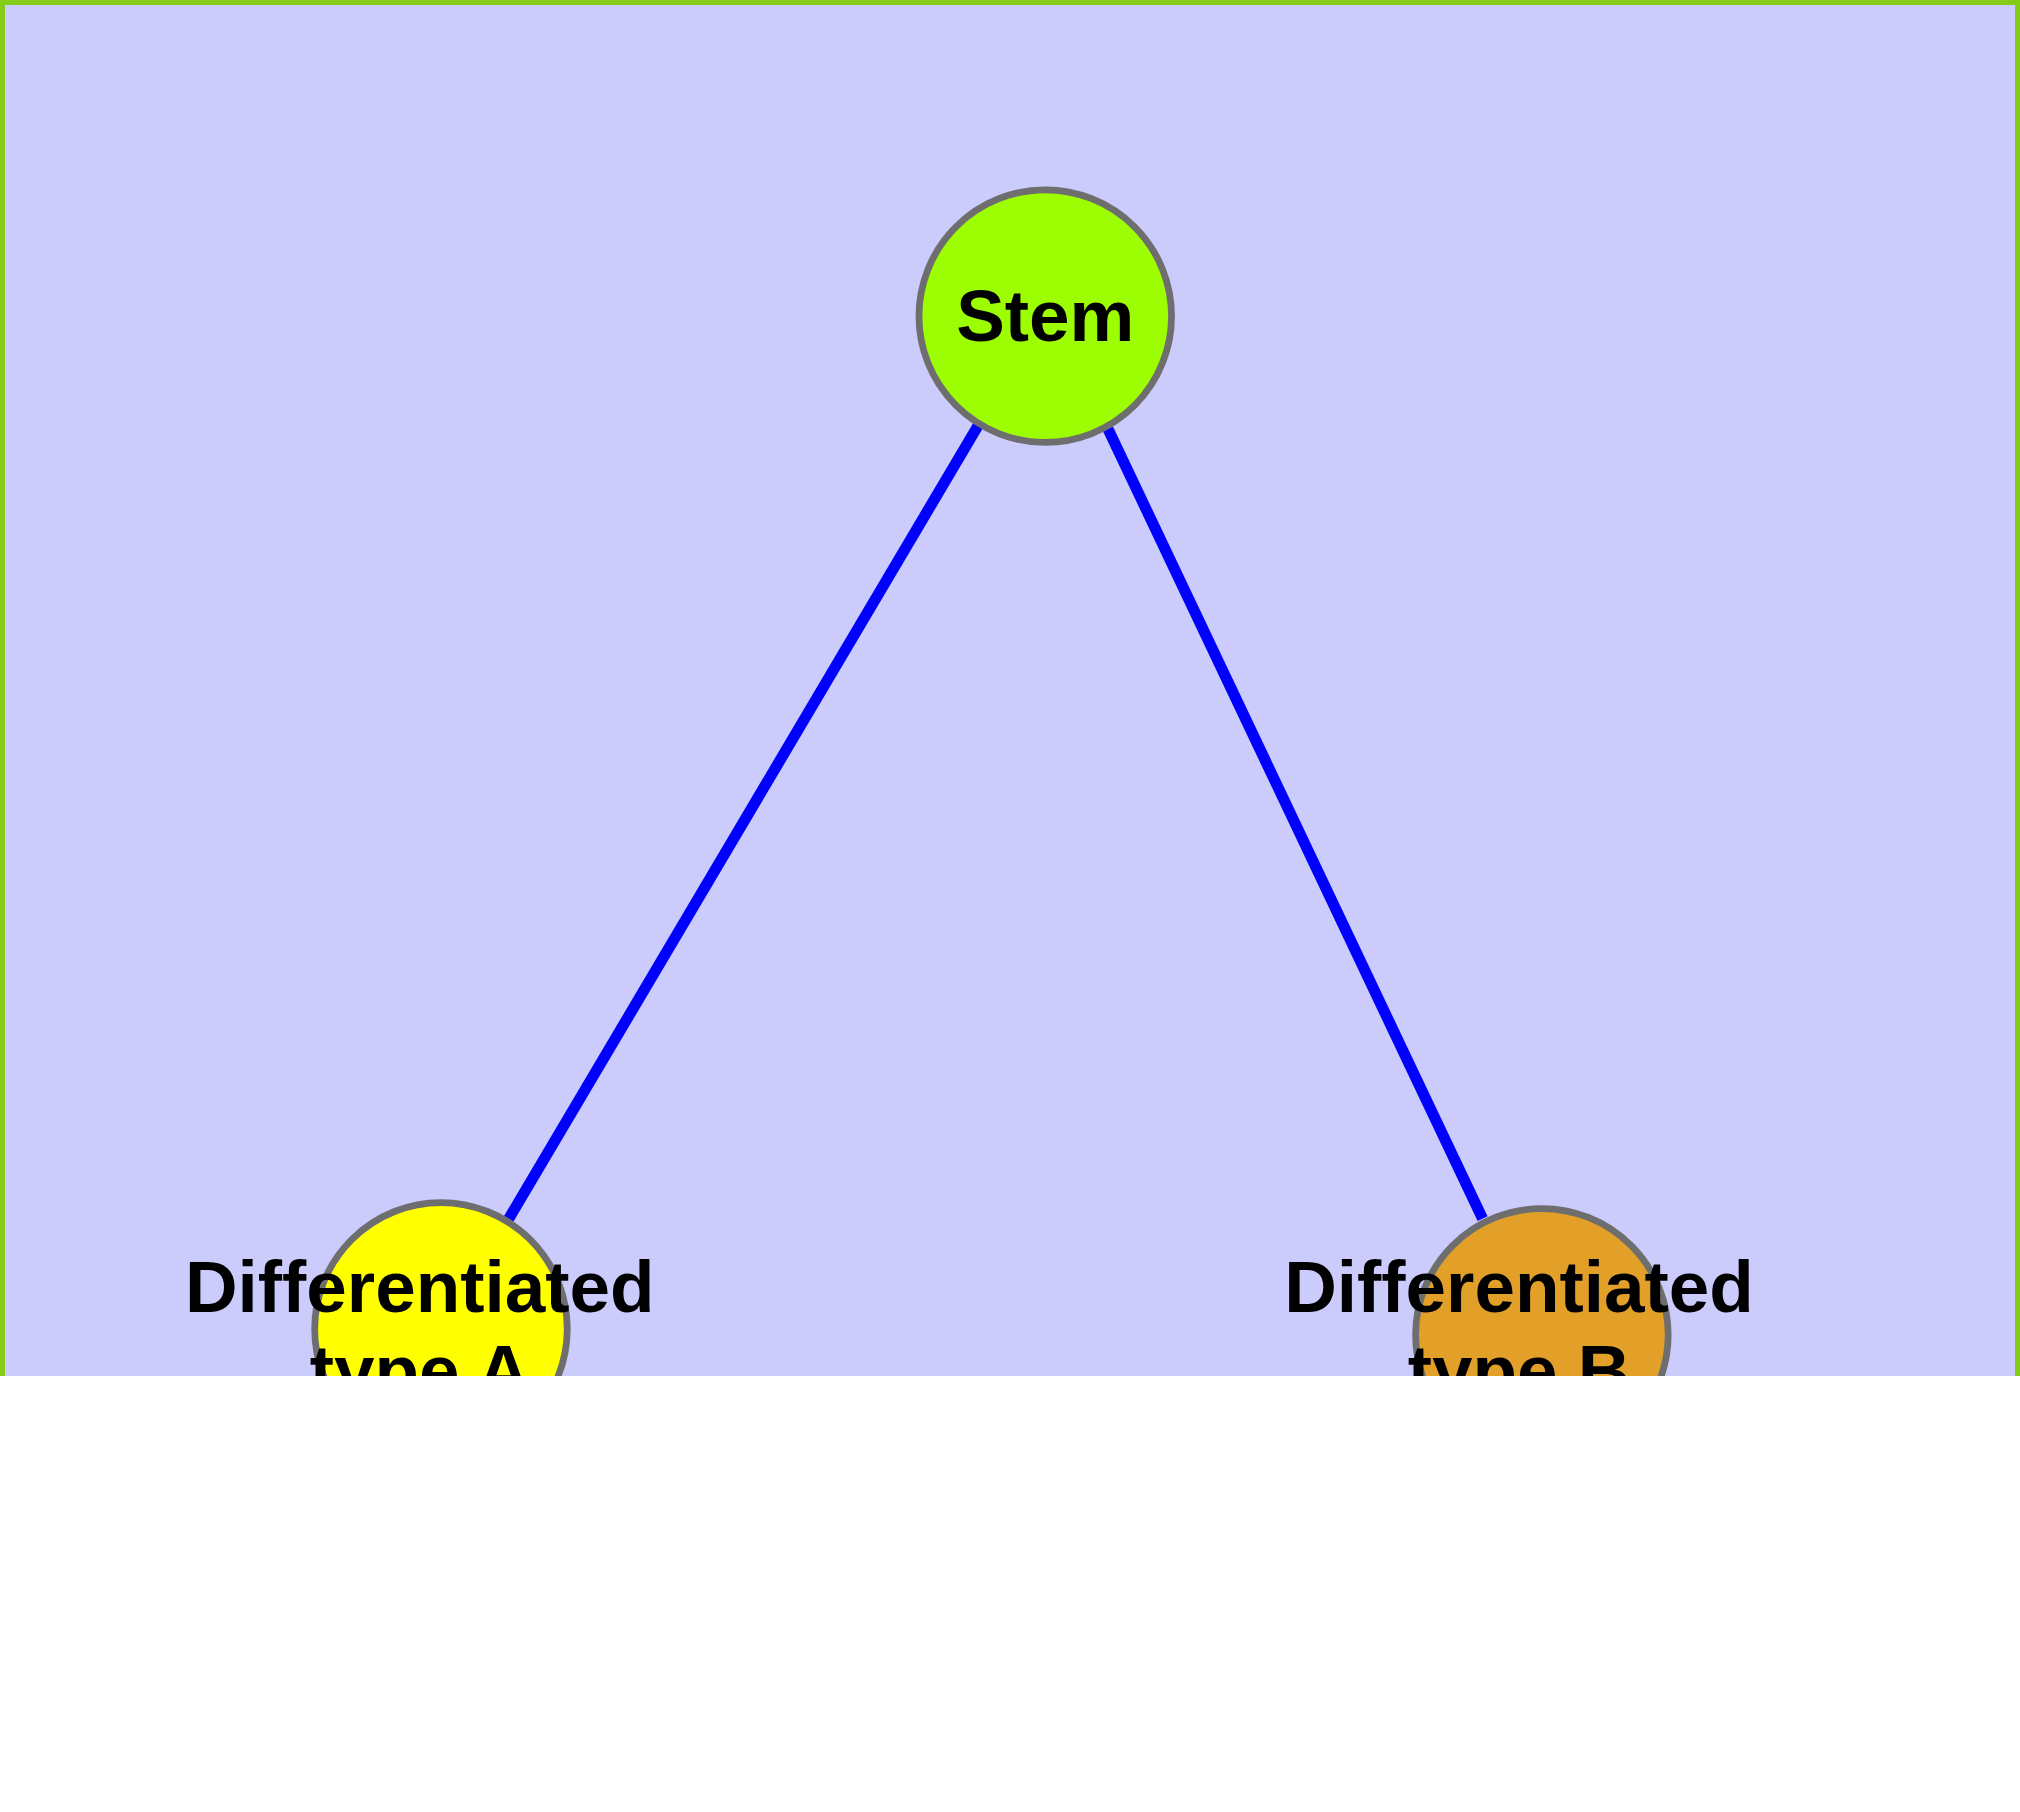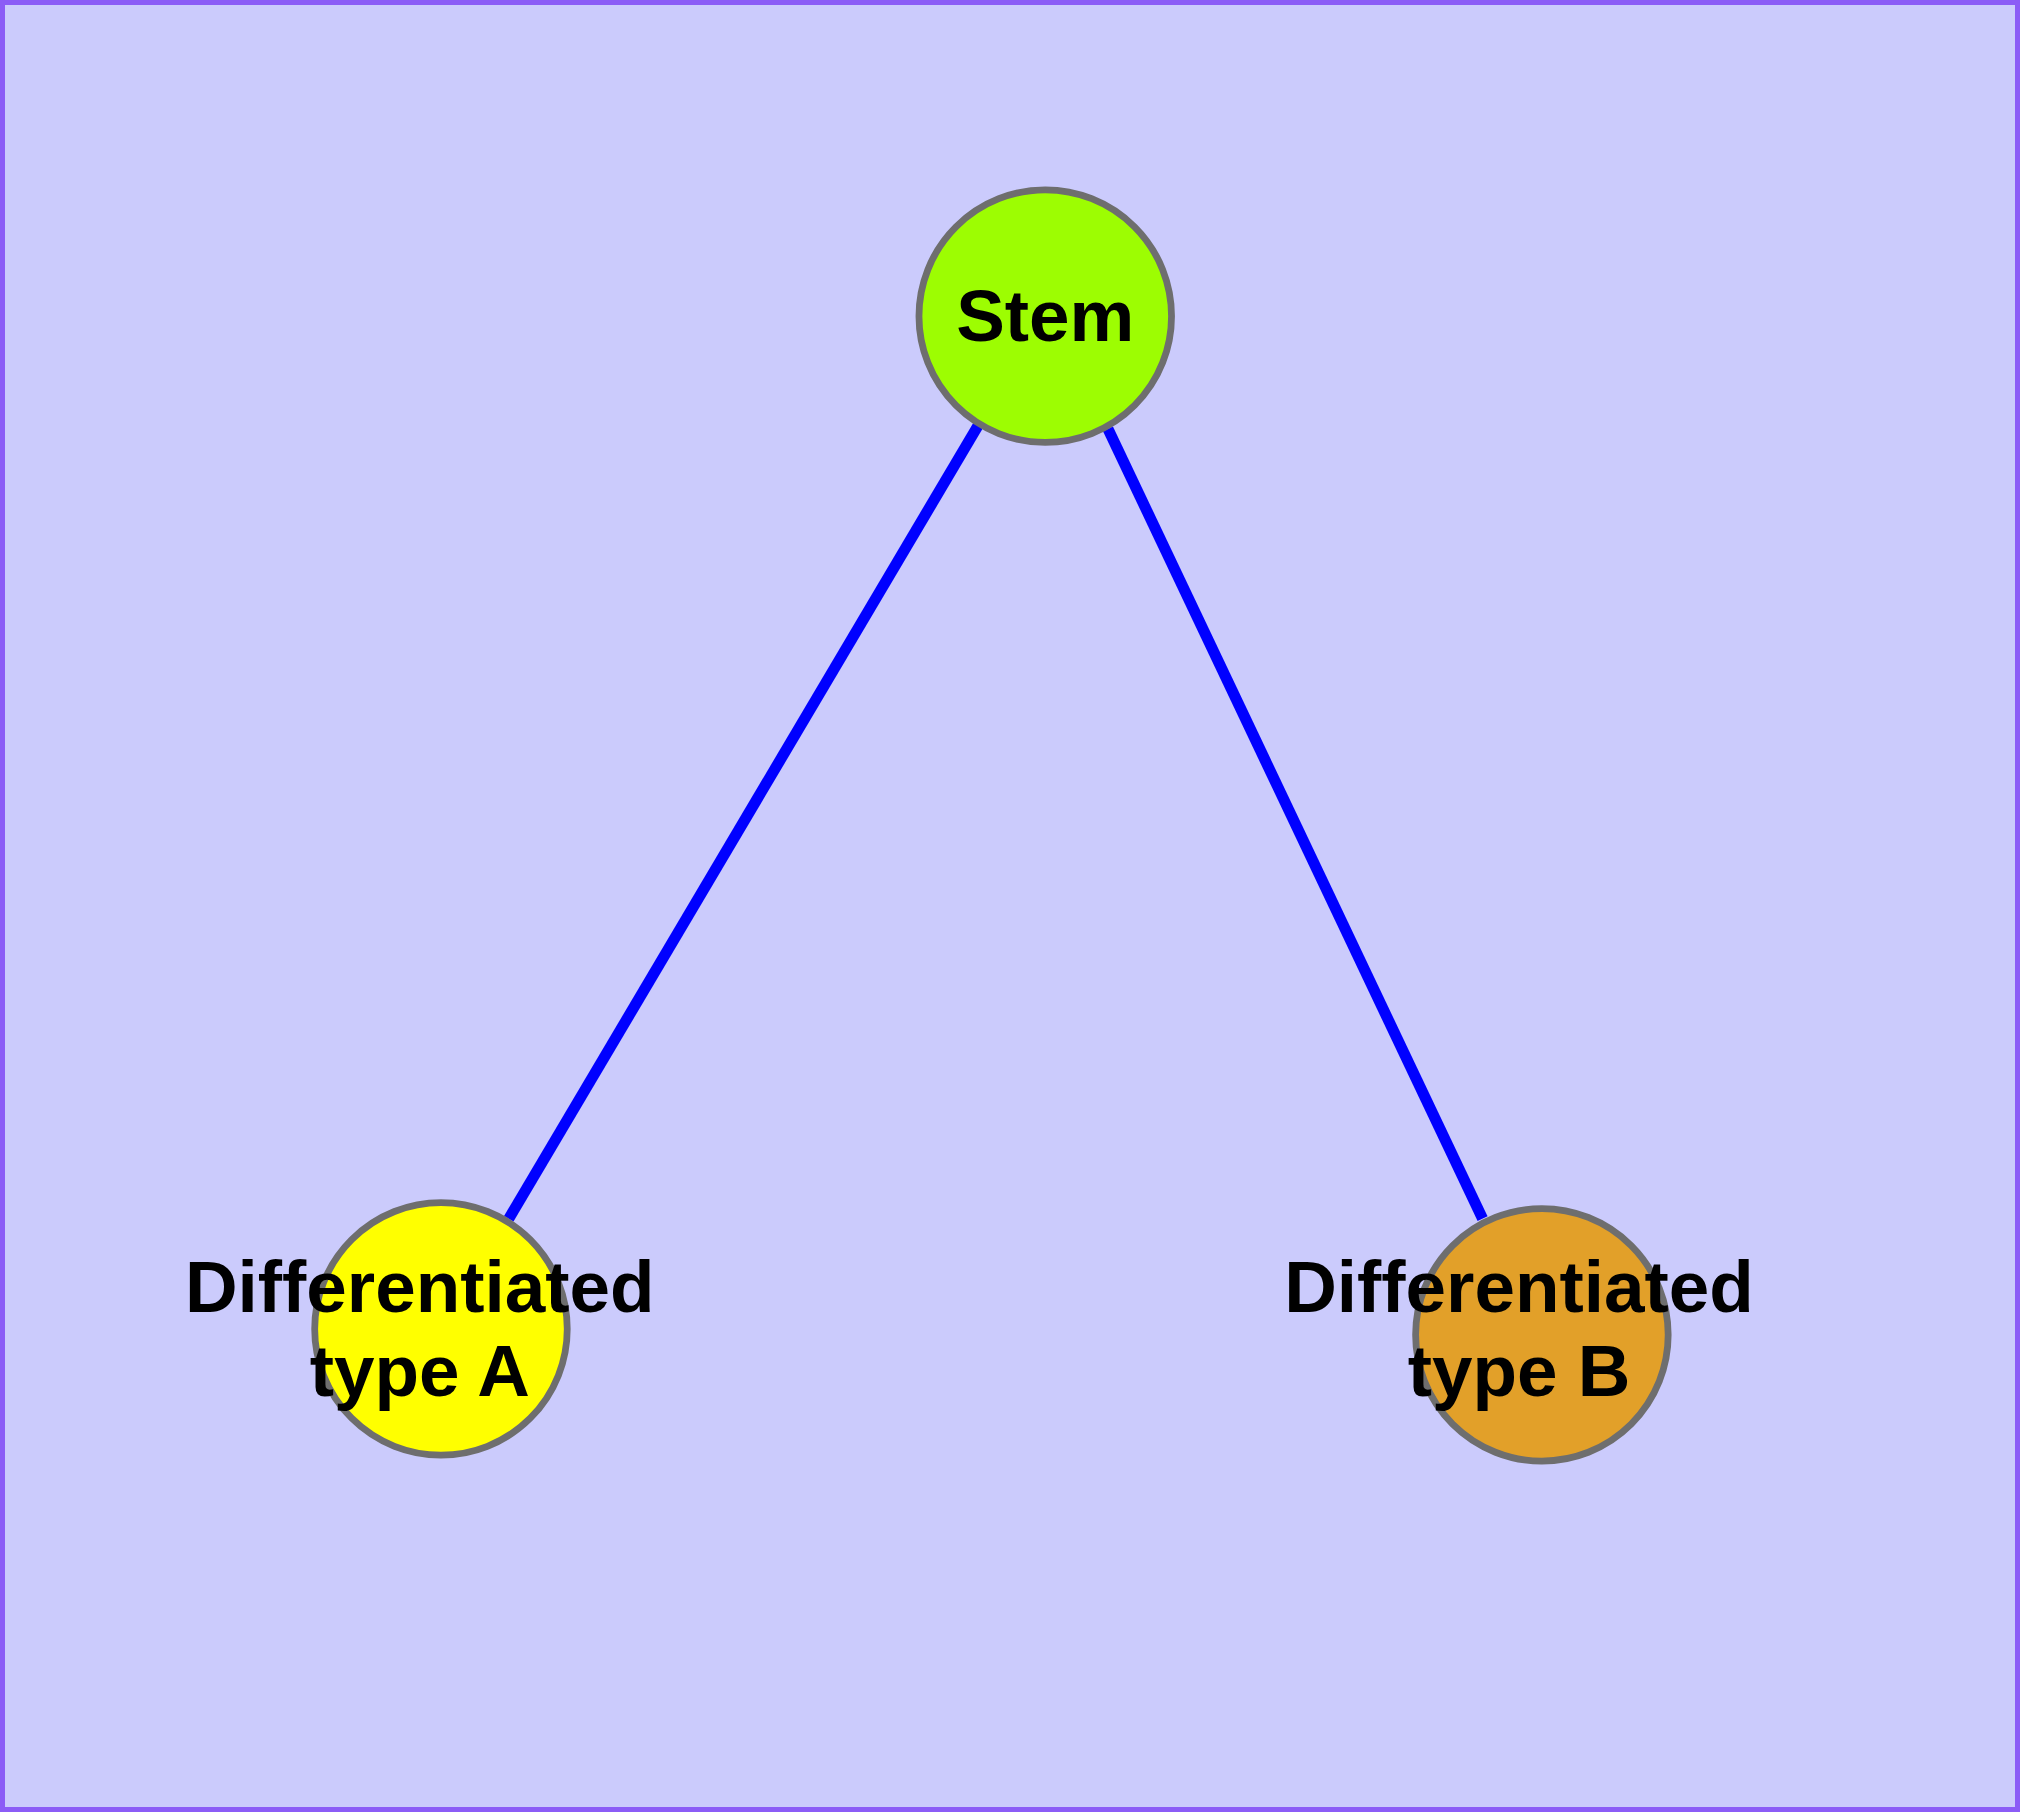--- a/index.html
+++ b/index.html
@@ -34,21 +34,21 @@
   }
   .node-label-text {
     font-weight: bold;
     fill: #000000;
     font-family: "Liberation Sans", sans-serif;
   }
 </style>
 </head>
 <body>
 
-<div id="canvas" style="width: 2021px; height: 1812px; background: #8b5cf6;">
+<div id="canvas" style="width: 2021px; height: 1376px; background: #84cc16;">
 
   <div id="plot-background" style="background: rgb(203, 203, 252);"></div>
 
   <svg id="graph-svg" viewBox="0 0 2384 2138" xmlns="http://www.w3.org/2000/svg">
 
     <g id="edges-layer">
         <line x1="1155" y1="500" x2="600" y2="1438" stroke="#0000ff" stroke-width="13" stroke-linecap="butt"></line>
         <line x1="1307" y1="506" x2="1749" y2="1438" stroke="#0000ff" stroke-width="13" stroke-linecap="butt"></line>
       </g>
     <g id="nodes-layer">

